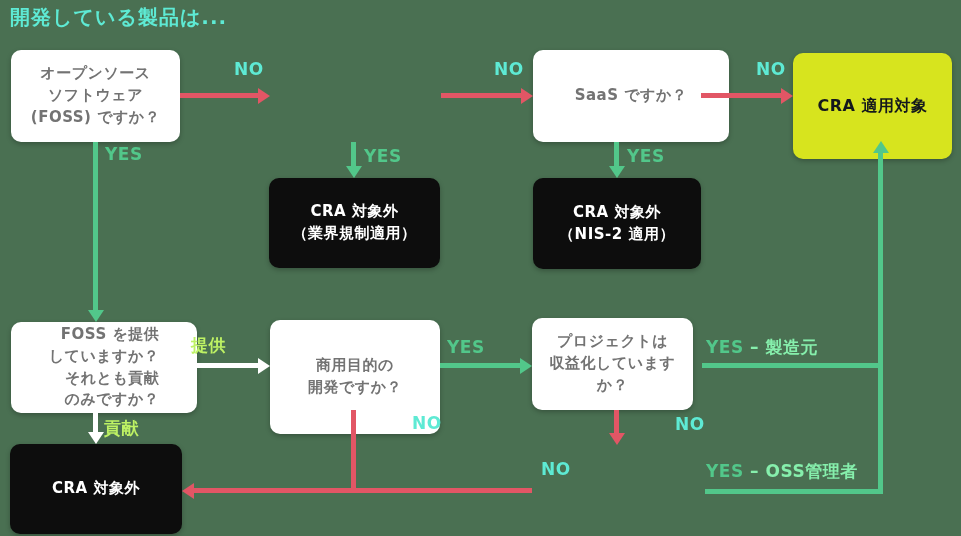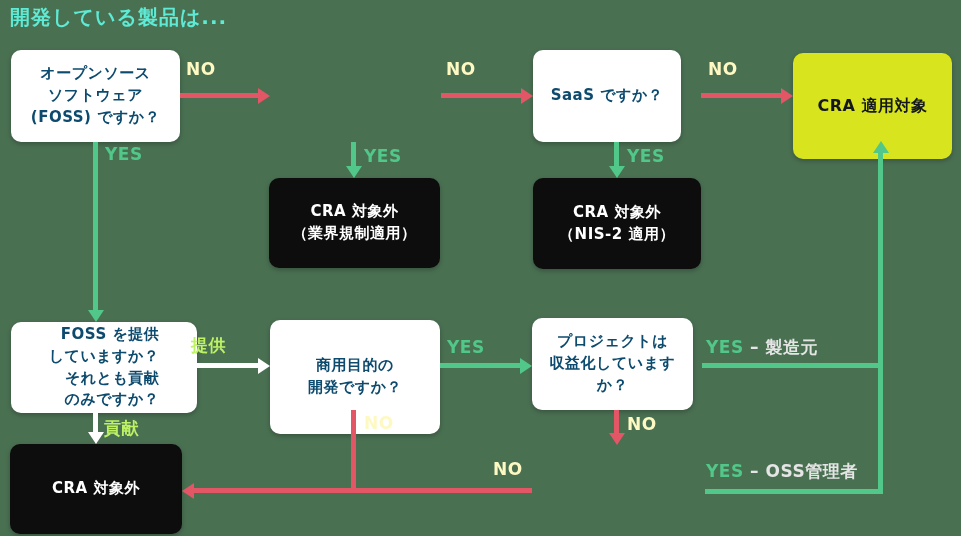--- a/index.html
+++ b/index.html
@@ -21,58 +21,58 @@
     position:absolute;
     display:flex;align-items:center;justify-content:center;
     text-align:center;
     border-radius:10px;
     font-weight:700;font-size:15px;line-height:1.45;
     letter-spacing:0.5px;
     white-space:pre-line;
     box-shadow:0 2px 5px rgba(0,0,0,0.25);
     padding:4px;box-sizing:border-box;
   }
-  .white{background:#ffffff;color:#0c4a6e;}
+  .white{background:#ffffff;color:#737373;}
   .black{background:#0d0d0d;color:#ffffff;}
   .yellow{background:#d7e41e;color:#14181c;font-size:16px;}
   .line{position:absolute;}
   .red-line{background:#e25665;}
   .green-line{background:#52c78a;}
   .white-line{background:#ffffff;}
   .hline{height:5px;}
   .vline{width:5px;}
   .arrow{position:absolute;width:0;height:0;}
   .ar-right-red{border-top:8px solid transparent;border-bottom:8px solid transparent;border-left:12px solid #e25665;}
   .ar-right-green{border-top:8px solid transparent;border-bottom:8px solid transparent;border-left:12px solid #52c78a;}
   .ar-right-white{border-top:8px solid transparent;border-bottom:8px solid transparent;border-left:12px solid #ffffff;}
   .ar-left-red{border-top:8px solid transparent;border-bottom:8px solid transparent;border-right:12px solid #e25665;}
   .ar-down-green{border-left:8px solid transparent;border-right:8px solid transparent;border-top:12px solid #52c78a;}
   .ar-down-red{border-left:8px solid transparent;border-right:8px solid transparent;border-top:12px solid #e25665;}
   .ar-down-white{border-left:8px solid transparent;border-right:8px solid transparent;border-top:12px solid #ffffff;}
   .ar-up-green{border-left:8px solid transparent;border-right:8px solid transparent;border-bottom:12px solid #52c78a;}
   .edge-label{
     position:absolute;font-size:17px;font-weight:800;letter-spacing:0.5px;white-space:nowrap;
   }
-  .lbl-red{color:#fef9c3;}
+  .lbl-red{color:#5eead4;margin-left:48px;}
   .lbl-green{color:#52c78a;}
   .lbl-white{color:#bef264;font-weight:700;}
   .lbl-combo .y{color:#52c78a;}
-  .lbl-combo .r{color:#e5e5e5;}
+  .lbl-combo .r{color:#86efac;}
 </style>
 </head>
 <body>
 
 <div id="canvas">
 
   <div class="title">開発している製品は...</div>
 
   <div class="box white" style="left:11px;top:50px;width:169px;height:92px;">オープンソース
 ソフトウェア
 (FOSS) ですか？</div>
-  <div class="box white" style="left:533px;top:50px;width:148px;height:92px;">SaaS ですか？</div>
+  <div class="box white" style="left:533px;top:50px;width:196px;height:92px;">SaaS ですか？</div>
   <div class="box yellow" style="left:793px;top:53px;width:159px;height:106px;">CRA 適用対象</div>
 
   <div class="box black" style="left:269px;top:178px;width:171px;height:90px;">CRA 対象外
 （業界規制適用）</div>
   <div class="box black" style="left:533px;top:178px;width:168px;height:91px;">CRA 対象外
 （NIS-2 適用）</div>
 
   <div class="box white" style="left:11px;top:322px;width:186px;height:91px;text-align:right;">FOSS を提供
 していますか？
 それとも貢献

